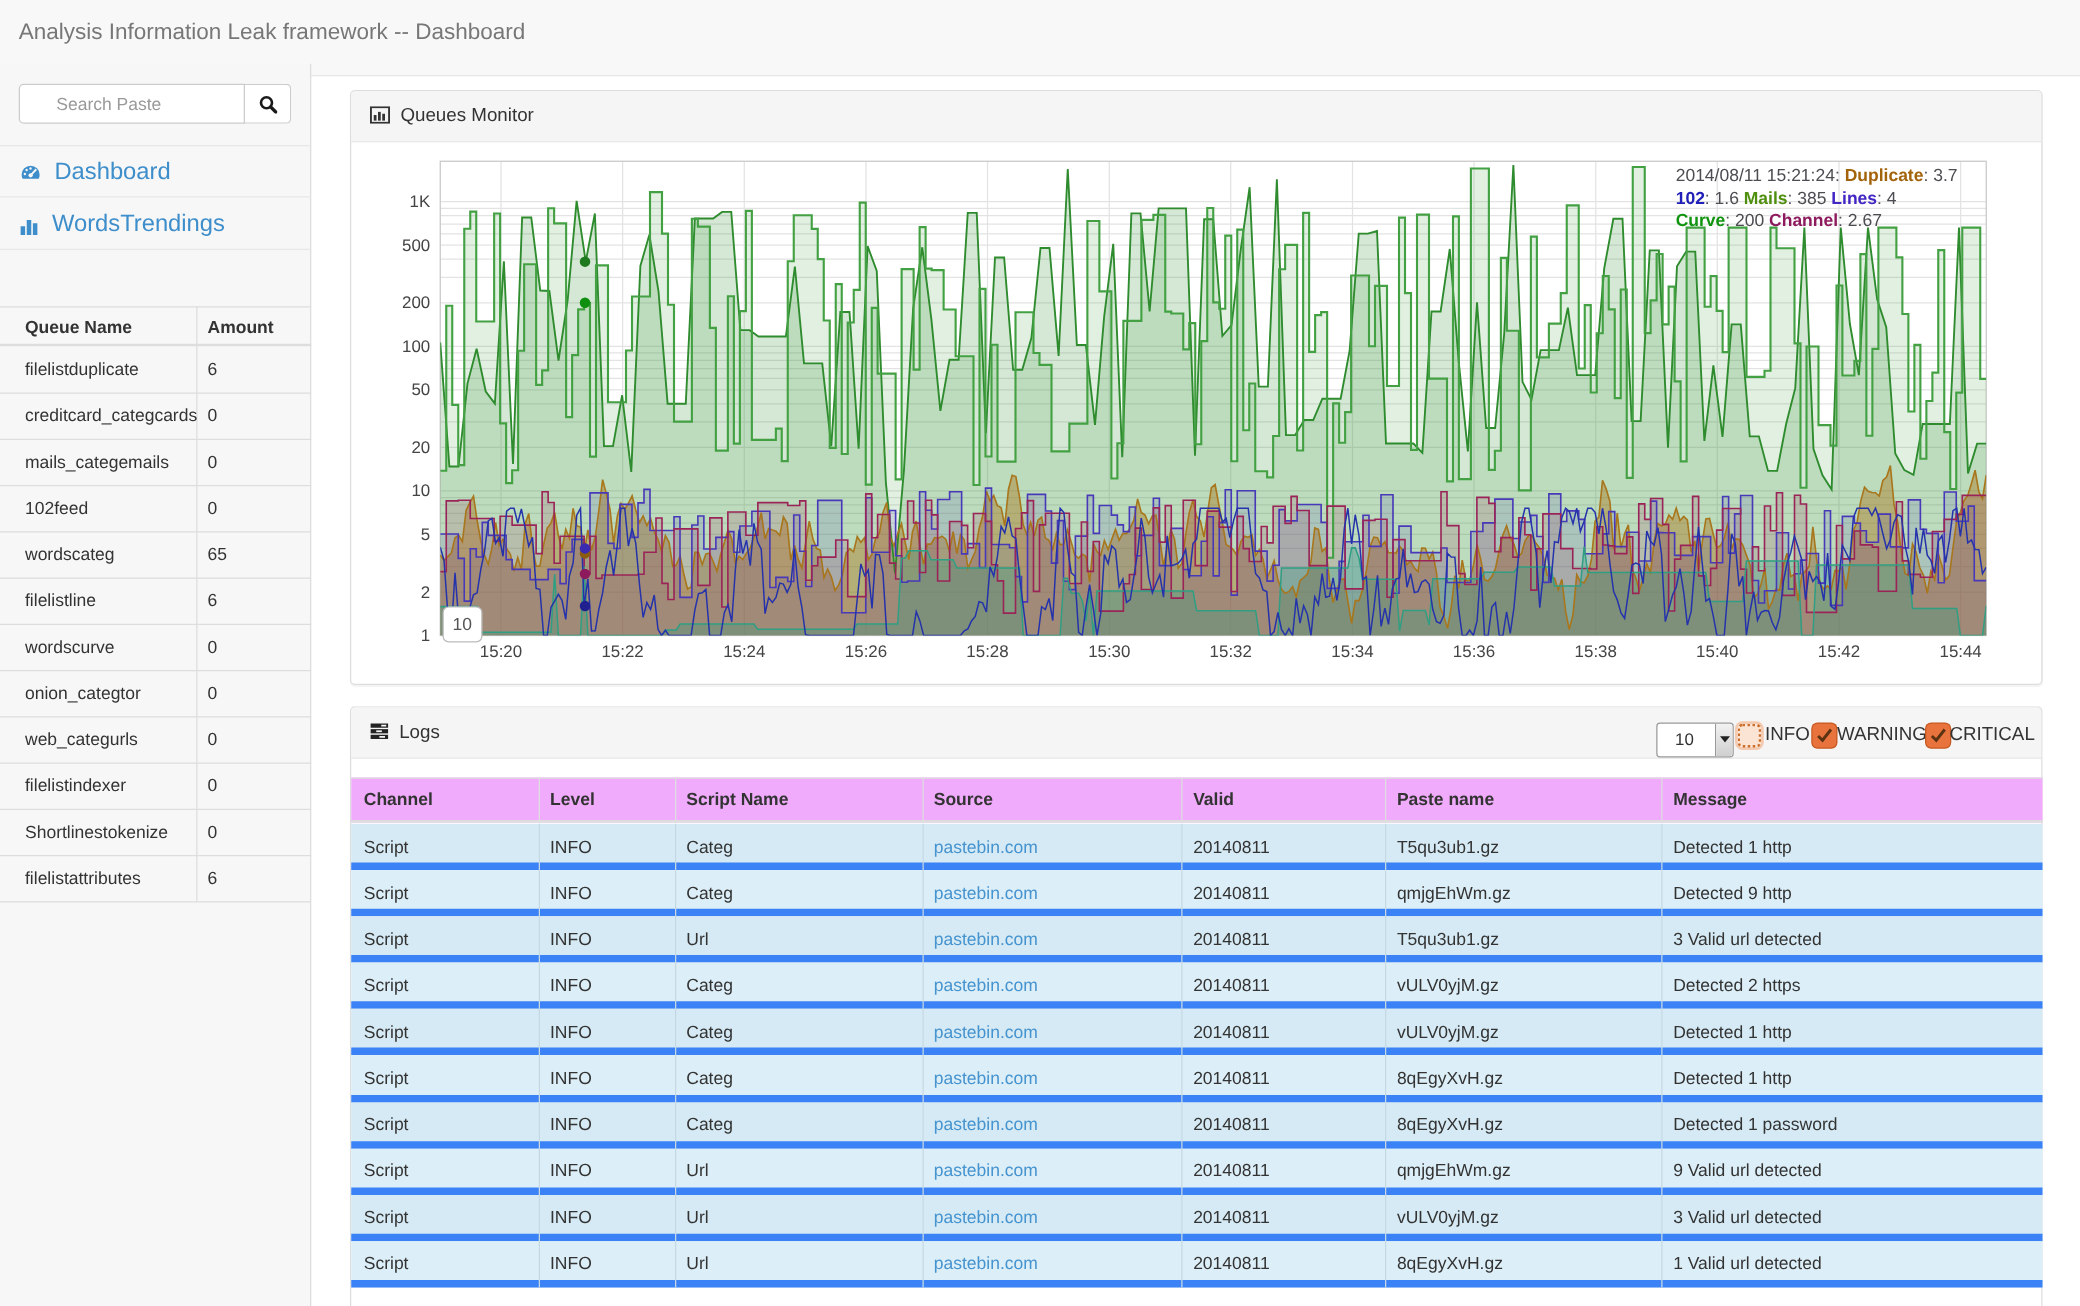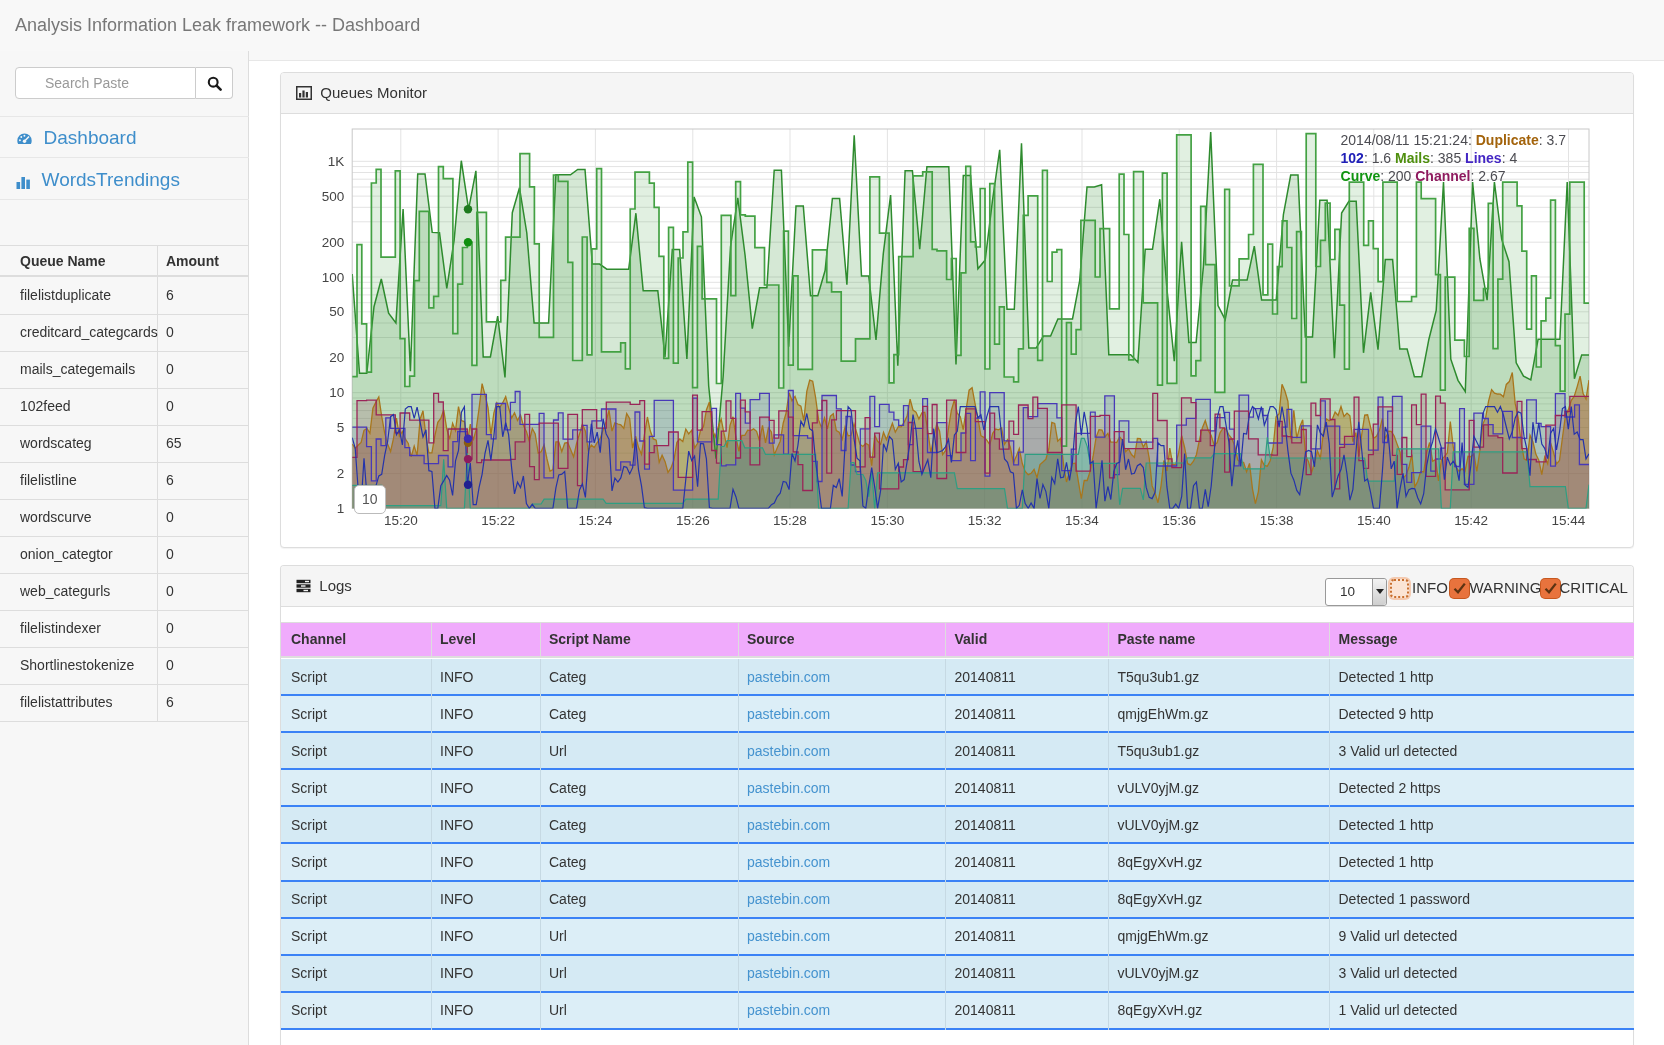--- a/index.html
+++ b/index.html
@@ -23,21 +23,21 @@
 .panel { position:absolute; left:0; width:1354px; background:#fff; border:1px solid #ddd; border-radius:4px; box-shadow:0 1px 1px rgba(0,0,0,.05); }
 .phead { height:41px; background:#f5f5f5; border-bottom:1px solid #ddd; border-radius:3px 3px 0 0; font-size:15px; color:#333; line-height:40px; padding-left:15px; }
 .p1 { top:20.5px; height:476px; }
 .p2 { top:514px; height:480px; border-bottom:none; border-radius:4px 4px 0 0; }
 .legend { position:absolute; right:69px; top:79.5px; text-align:left; font-size:14px; line-height:18.2px; color:#4c4c52; }
 .legend b.dup { color:#a3630b; } .legend b.s102 { color:#2020b8; } .legend b.mails { color:#4f8f0e; }
 .legend b.lines { color:#4326c4; } .legend b.curve { color:#109410; } .legend b.tok { color:#8e1a5e; }
 .tooltip10 { position:absolute; left:74px; top:434px; width:32px; height:29px; background:#fff; border:1px solid #bbb; border-radius:5px; font-size:14px; color:#555; line-height:27px; padding-left:7px; }
 .lheadrow { position:absolute; left:281px; top:621.5px; width:1353px; height:36px; border-top:1px solid #ddd; border-bottom:2px solid #ddd; font-weight:bold; font-size:14px; color:#333; background:#f0abfc; }
 .lrows { position:absolute; left:281px; top:659px; width:1353px; }
-.lrow { position:relative; width:1353px; height:37.1px; border-bottom:2px solid #3b82f6; font-size:14px; color:#333; }
+.lrow { position:relative; width:1353px; height:37.1px; border-bottom:6px solid #3b82f6; font-size:14px; color:#333; }
 .lrow.odd { background:#d5eaf4; }
 .lrow.even { background:#dceef7; }
 .lc { position:absolute; top:9.5px; }
 .lheadrow .lc { top:8px; }
 .c1 { left:10px; } .c2 { left:159px; } .c3 { left:268px; } .c4 { left:466px; }
 .c5 { left:673.5px; } .c6 { left:836.5px; } .c7 { left:1057.5px; }
 .lvline { position:absolute; top:0; width:1px; background:#ddd; }
 .lrow .lvline { background:#c6d9e3; height:37.1px; }
 .lheadrow .lvline { height:35px; }
 .lnk { color:#4593cf; }

